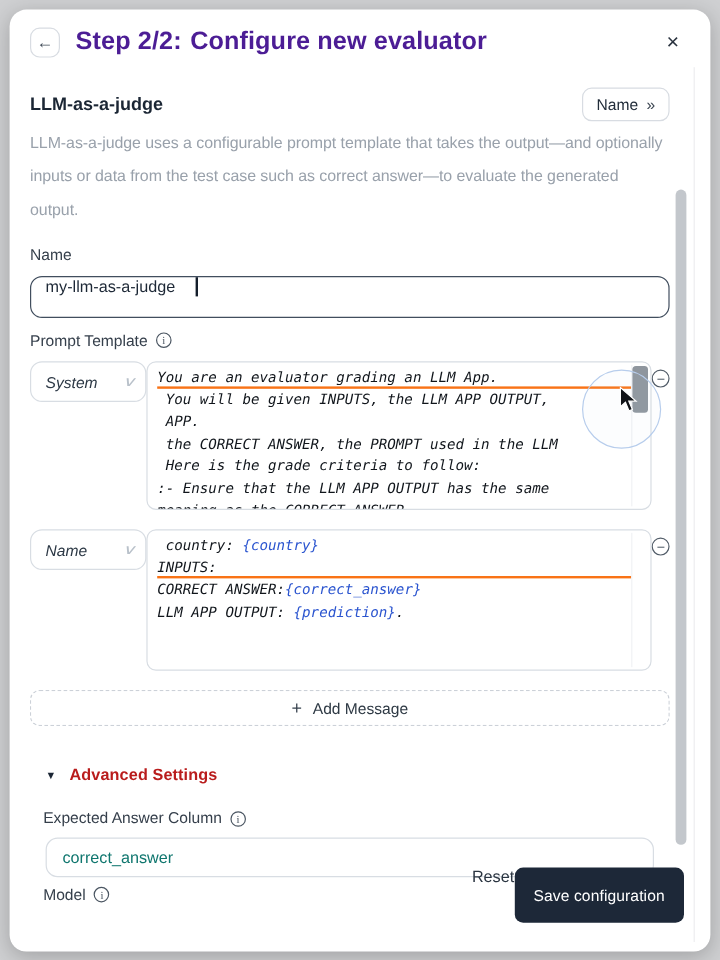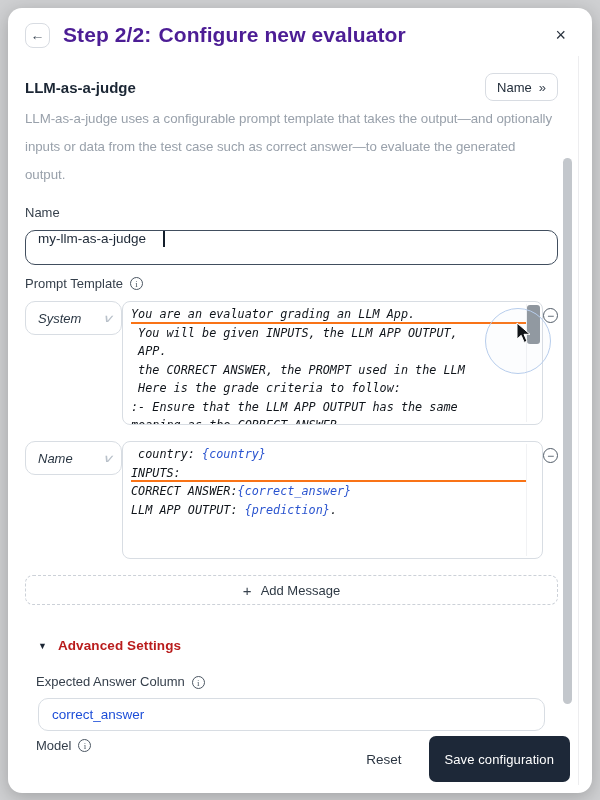--- a/index.html
+++ b/index.html
@@ -92,25 +92,25 @@
   }
   .add-message .plus { font-size:15px; color:#37424e; }
   
   .advanced-row { margin-top:33px; margin-left:13px; display:flex; align-items:center; cursor:pointer; }
   .tri { font-size:9px; color:#1b2634; margin-right:11px; }
   .advanced-label { font-size:13.5px; font-weight:bold; color:#b91c1c; letter-spacing:.1px; }
   .expected-row { margin-top:21px; margin-left:11px; display:flex; align-items:flex-end; }
   .light-input {
     margin:9px 13px 0 13px; height:33px; border:1px solid #d8dde3; border-radius:10px;
     display:flex; align-items:center; padding:0 13px;
-    font-size:13.5px; color:#1d4ed8; background:#fff;
+    font-size:13.5px; color:#0f766e; background:#fff;
   }
   .model-row { margin-top:7px; margin-left:11px; display:flex; align-items:center; }
   
-  .footer { position:absolute; right:22px; bottom:11px; display:flex; align-items:center; gap:27px; }
+  .footer { position:absolute; right:22px; bottom:24px; display:flex; align-items:flex-start; }
   .reset-btn { font-size:13.5px; color:#2b3541; cursor:pointer; background:none; border:none; font-family:inherit; }
   .save-btn {
     height:46px; padding:0 16px; border:none; border-radius:7px; background:#1d2838;
     color:#ffffff; font-size:13px; font-family:inherit; cursor:pointer; letter-spacing:.1px;
   }
   
   .modal-track { position:absolute; top:48px; bottom:8px; left:570px; width:1px; background:#ededef; }
   .modal-thumb {
     position:absolute; left:555px; top:150px; width:9px; height:546px;
     background:#c3c7cc; border-radius:5px; cursor:pointer;

